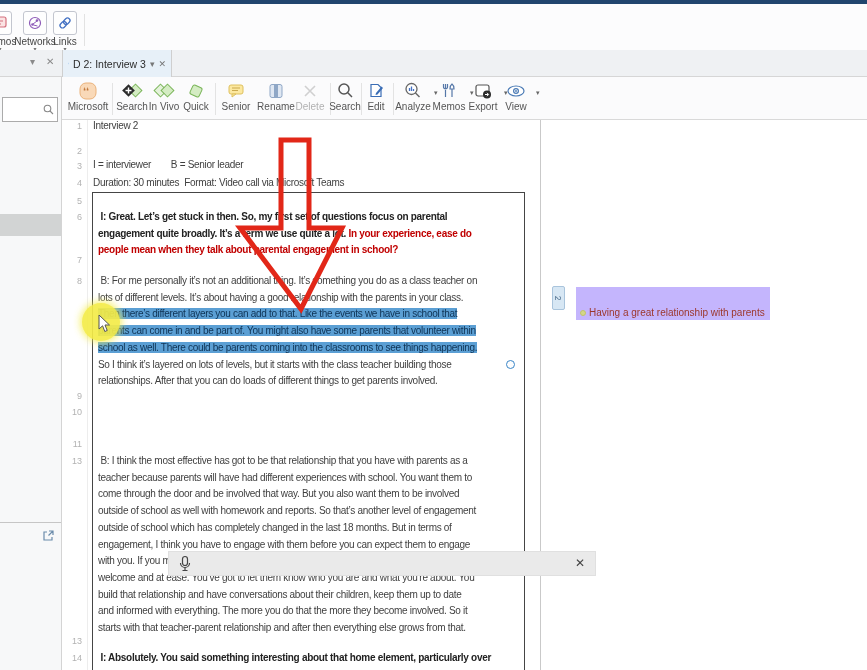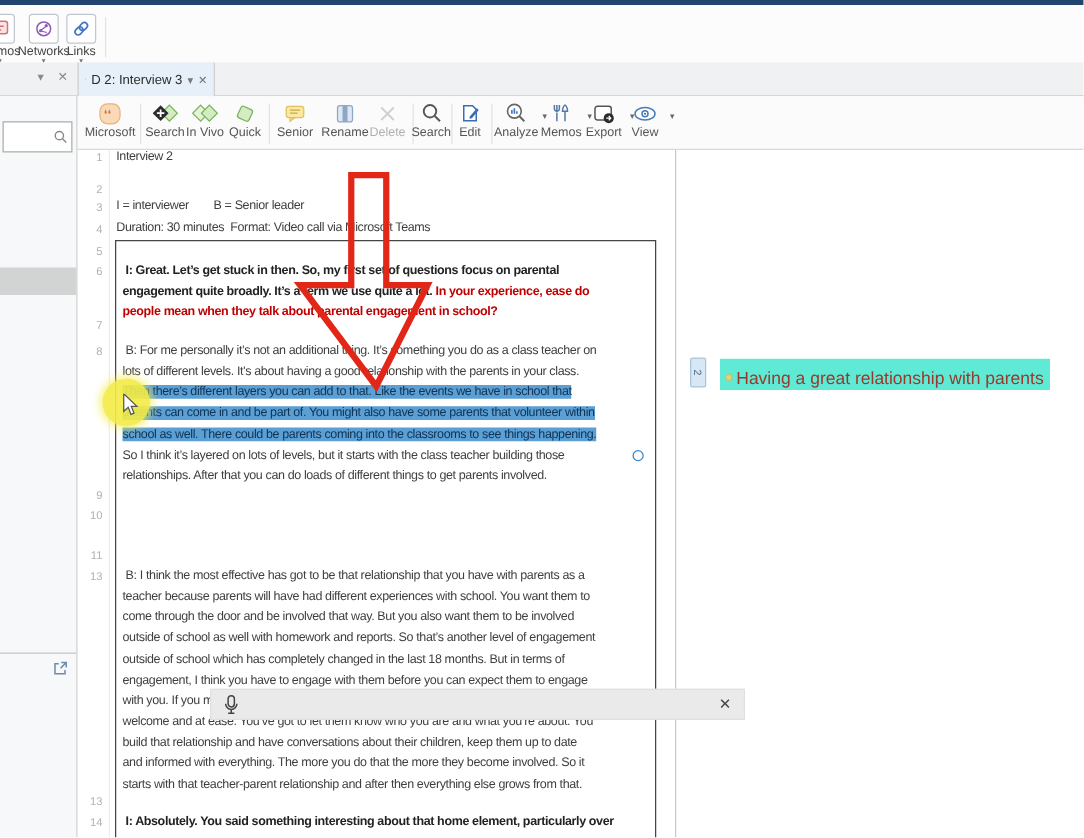--- a/index.html
+++ b/index.html
@@ -57,22 +57,22 @@
   .textbox { position:absolute; left:92px; top:192px; width:433px; height:500px; border:1.5px solid #454545; background:#fff; }
   .para { position:absolute; left:5px; width:424px; }
   .bold { font-weight:700; color:#222; }
   .red { color:#c00000; font-weight:700; }
   .hl { background:#5b9fd4; color:#0e3355; }
 
   
   .qbadge { position:absolute; left:552px; top:286px; width:13px; height:24px; background:#d7e7f4; border:1px solid #a9c4dc;
     border-radius:2px; display:flex; align-items:center; justify-content:center; }
   .qbadge span { font-size:8.5px; color:#4a6b8a; transform:rotate(90deg); display:block; }
-  .codelabel { position:absolute; left:576px; top:287px; background:#5eead4; color:#9c372c; font-size:14px;
-    padding:7px 5px 2px 4px; display:flex; align-items:center; gap:3px; white-space:nowrap; }
+  .codelabel { position:absolute; left:576px; top:287px; background:#c4b5fd; color:#9c372c; font-size:10px;
+    padding:20px 5px 2px 4px; display:flex; align-items:center; gap:3px; white-space:nowrap; }
   .codedot { width:6px; height:6px; border-radius:50%; background:#d3d687; border:1px solid #c2c46a; display:inline-block; }
 
   
   .arrow-svg { position:absolute; left:230px; top:130px; z-index:5; }
   .ycircle { position:absolute; left:82px; top:303px; width:38px; height:38px; border-radius:50%;
     background:#f4ec49; opacity:.92; box-shadow:0 0 7px 2px rgba(244,236,73,.8); z-index:6; }
   .cursor-svg { position:absolute; left:98px; top:315px; z-index:7; }
   .handle { position:absolute; left:506px; top:360px; width:9px; height:9px; border:1.5px solid #3a86c8; border-radius:50%; background:#fdfdfd; z-index:4; }
   .micbar { position:absolute; left:168px; top:551px; width:428px; height:25px; background:#eaeaea; border:1px solid #e0e0e0; z-index:10; }
   .micbar .mi { position:absolute; left:8px; top:3px; }

